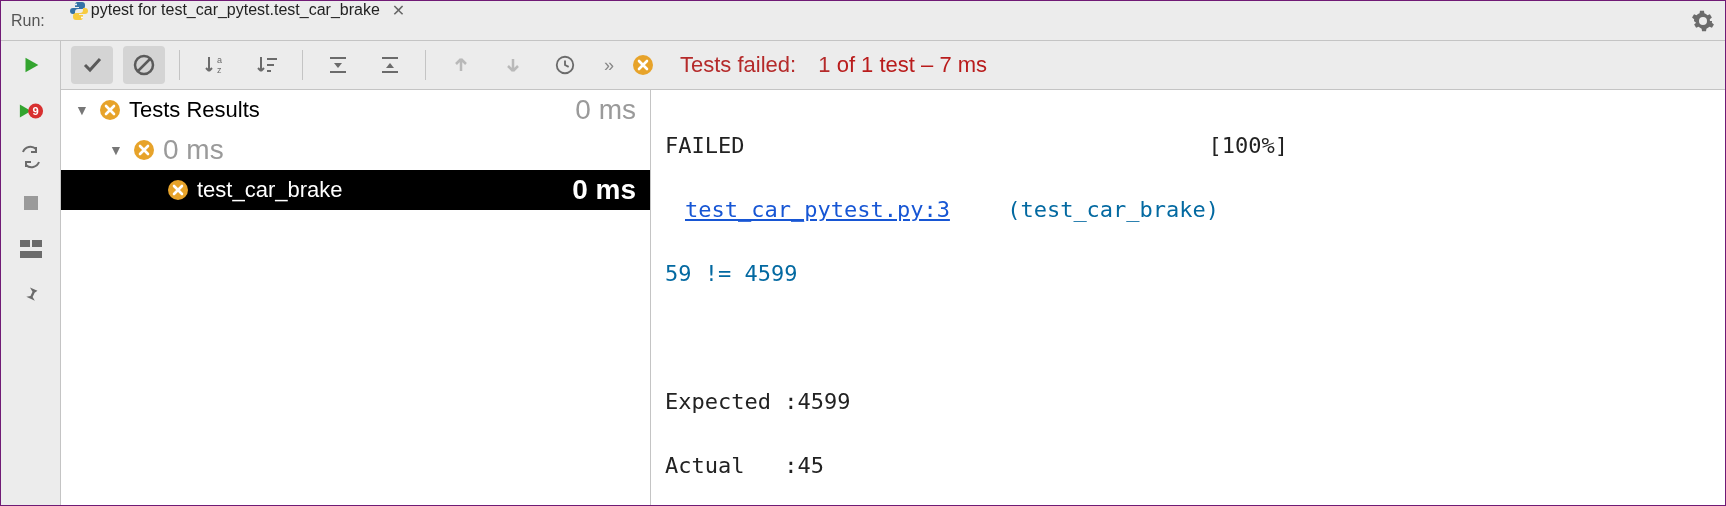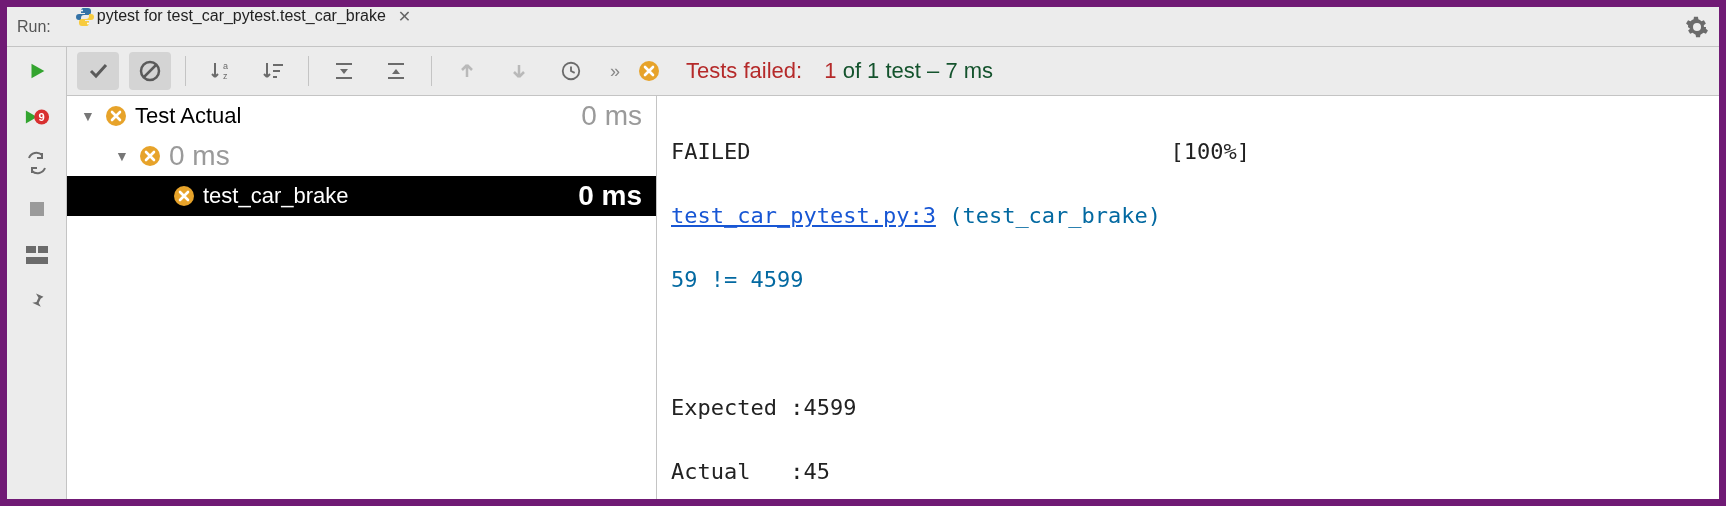--- a/index.html
+++ b/index.html
@@ -1,18 +1,18 @@
 <!DOCTYPE html>
 <html><head>
 <meta charset="utf-8">
 <style>
 * { box-sizing: border-box; margin: 0; padding: 0; }
 html, body { width: 1726px; height: 506px; font-family: -apple-system, "Helvetica Neue", Arial, sans-serif; font-size: 14px; overflow: hidden; background: #fff; }
 
-.root { display: flex; flex-direction: column; height: 100%; border: 7px solid #701a75; }
+.root { display: flex; flex-direction: column; height: 100%; border: 1px solid #701a75; }
 
 
 .header { display: flex; align-items: center; height: 40px; background: #ececec; border-bottom: 1px solid #c4c4c4; padding: 0 10px; font-size: 16px; }
 .header .run-label { color: #555; margin-right: 18px; }
 .header .tab { display: flex; gap: 2px; padding: 0 6px; height: 100%; }
 .header .tab .tab-title { color: #222; font-size: 16px; }
 .header .close { font-size: 16px; color: #666; margin-left: 10px; }
 .header .spacer { flex: 1; }
 .gear { width: 24px; height: 24px; }
 
@@ -28,43 +28,43 @@
 
 
 .toolbar { height: 49px; background: #ececec; border-bottom: 1px solid #c4c4c4; display: flex; align-items: center; padding: 0 10px; gap: 10px; }
 .tbtn { width: 42px; height: 38px; display: flex; align-items: center; justify-content: center; border-radius: 4px; }
 .tbtn.active { background: #d4d4d4; }
 .vsep { width: 1px; height: 30px; background: #c4c4c4; margin: 0 4px; }
 .chev { color: #888; font-size: 18px; margin: 0 8px; }
 .summary { display: flex; align-items: center; gap: 10px; font-size: 22px; }
 .fail-icon { width: 22px; height: 22px; }
 .fail-red { color: #b52a2a; margin-left: 16px; }
-.fail-gray { color: #14532d; }
+.fail-gray { color: #b91c1c; }
 
 
 .body { flex: 1; display: flex; min-height: 0; }
 
 
 .tree { width: 590px; border-right: 1px solid #c4c4c4; font-size: 22px; overflow: hidden; }
 .tree-row { display: flex; align-items: center; height: 40px; padding: 0 14px; }
 .tree-row .exp { width: 18px; color: #777; font-size: 14px; margin-right: 6px; }
 .tree-row .indent1 { width: 34px; }
 .tree-row .indent2 { width: 68px; }
 .tree-row .icn { width: 22px; height: 22px; margin-right: 8px; flex-shrink: 0; }
 .tree-row .label { flex: 1; }
 .tree-row .time { color: #9a9a9a; font-size: 28px; }
 .tree-row.selected { background: #000000; color: #fff; }
 .tree-row.selected .time { color: #fff; font-weight: 600; }
 
 
 .console { flex: 1; overflow: hidden; padding: 8px 14px; font-family: "Menlo", "Consolas", monospace; font-size: 22px; line-height: 32px; white-space: pre; }
-.console .line { display: flex; }
+.console .line { display: flex; gap: 44px; }
 .console .txt { }
 .console .right { margin-left: 420px; text-align: center; }
-.console .link { color: #1756d4; text-decoration: underline; }
+.console .link { color: #1756d4; text-decoration: underline; margin-left: 20px; }
 .console .brown { color: #0369a1; }
 .console .blk { color: #222; }
 
 svg { display: block; }
 </style>
 </head>
 <body>
 
 <div class="root">
   <div class="header">
@@ -198,21 +198,21 @@
       </div>
 
       <div class="body">
         <div class="tree">
           <div class="tree-row">
             <span class="exp">▼</span>
             <svg class="icn" viewBox="0 0 22 22">
                 <circle cx="11" cy="11" r="10" fill="#e7a32a"></circle>
                 <path d="M7 7l8 8M15 7l-8 8" stroke="#fff" stroke-width="2.6" stroke-linecap="round"></path>
               </svg>
-            <span class="label">Test Actual</span>
+            <span class="label">Tests Results</span>
             <span class="time">0 ms</span>
           </div>
           <div class="tree-row">
             <span class="indent1"></span>
             <span class="exp">▼</span>
             <svg class="icn" viewBox="0 0 22 22">
                 <circle cx="11" cy="11" r="10" fill="#e7a32a"></circle>
                 <path d="M7 7l8 8M15 7l-8 8" stroke="#fff" stroke-width="2.6" stroke-linecap="round"></path>
               </svg>
             <span class="time">0 ms</span>

